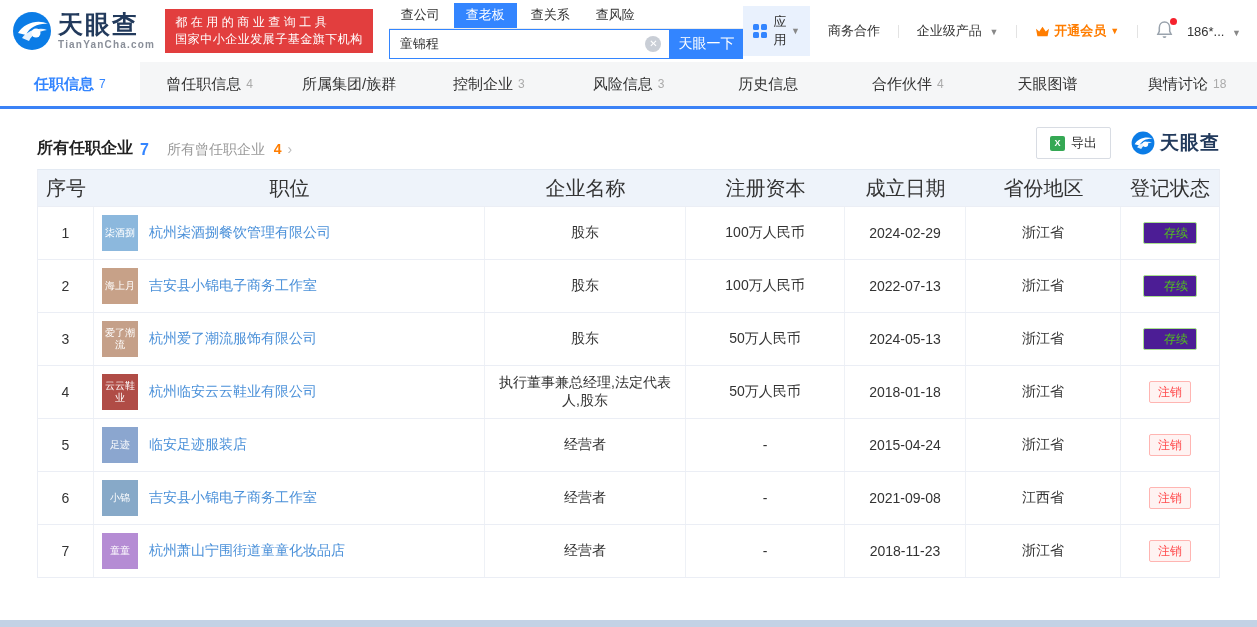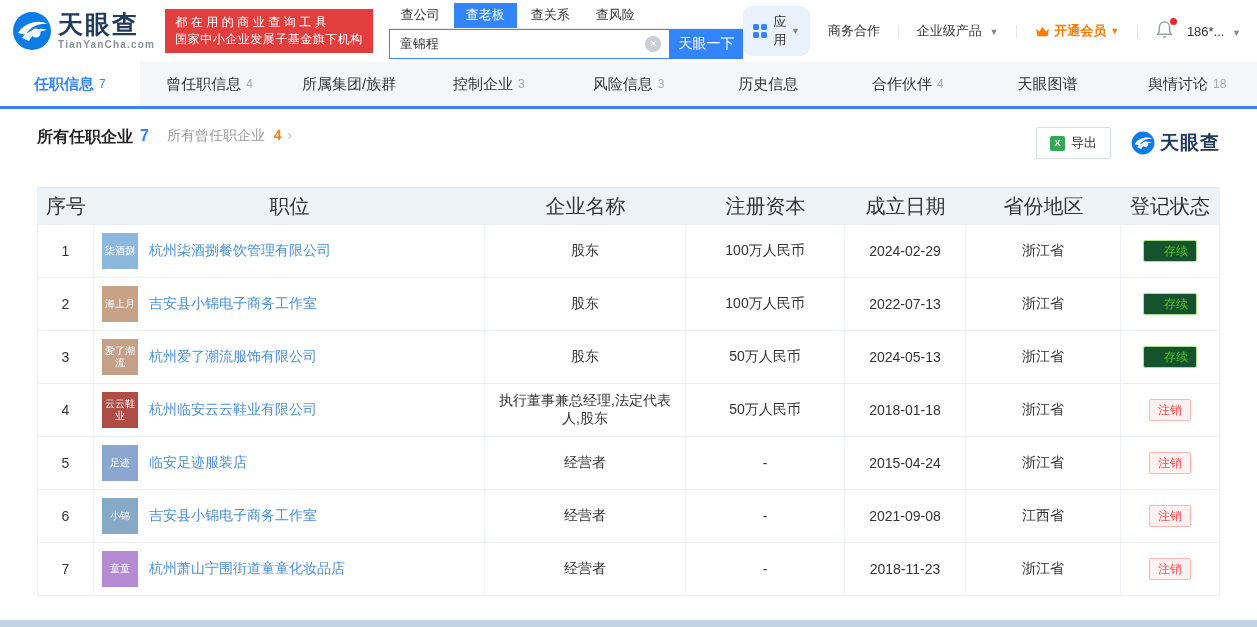--- a/index.html
+++ b/index.html
@@ -19,40 +19,40 @@
   .search-tabs { display:flex; font-size:13px; color:#333; border-bottom:1px solid #ececec; }
   .search-tab { padding:3px 12px 4px; margin-right:2px; cursor:pointer; }
   .search-tab.active { background:#3385ff; color:#fff; }
   .search-box { display:flex; height:30px; }
   .search-input-wrap { position:relative; flex:1; }
   .search-input { width:100%; height:30px; border:1px solid #3385ff; border-right:none; padding:0 30px 0 10px; font-size:13px; color:#333; outline:none; font-family:inherit; }
   .clear-icon { position:absolute; right:8px; top:7px; width:16px; height:16px; border-radius:50%; background:#c9ced6; color:#fff; font-size:10px; line-height:16px; text-align:center; cursor:pointer; }
   .search-btn { width:74px; background:#3385ff; color:#fff; border:none; font-size:14px; cursor:pointer; font-family:inherit; }
 
   .header-right { margin-left:auto; display:flex; align-items:center; padding-right:16px; font-size:13px; color:#333; }
-  .apps-chip { display:flex; align-items:center; background:#e9f1fd; border-radius:9px; padding:7px 10px; cursor:pointer; }
+  .apps-chip { display:flex; align-items:center; background:#e9f1fd; border-radius:0; padding:7px 10px; cursor:pointer; }
   .grid-icon { display:grid; grid-template-columns:6px 6px; grid-gap:2px; margin-right:6px; }
   .grid-icon i { width:6px; height:6px; background:#3385ff; border-radius:1.5px; }
   .caret { font-size:9px; color:#888; margin-left:4px; }
   .hr-item { margin-left:18px; cursor:pointer; white-space:nowrap; }
   .hr-sep { width:1px; height:13px; background:#e3e3e3; margin-left:18px; }
   .vip { color:#ff7d00; font-weight:bold; display:flex; align-items:center; }
   .vip .caret { color:#ff7d00; }
   .bell-wrap { position:relative; margin-left:18px; cursor:pointer; }
   .bell-dot { position:absolute; top:-3px; right:-4px; width:7px; height:7px; border-radius:50%; background:#f5222d; }
 
   
   .tabbar { display:flex; background:#f5f6f7; height:47px; border-bottom:3px solid #3b82f6; }
   .tab { flex:1; display:flex; align-items:center; justify-content:center; font-size:15px; color:#333; cursor:pointer; white-space:nowrap; }
   .tab .cnt { font-size:12px; color:#aaa; margin-left:5px; }
   .tab.active { background:#fff; color:#3385ff; font-weight:bold; }
   .tab.active .cnt { color:#3385ff; font-weight:normal; }
 
   
-  .section-row { display:flex; align-items:flex-start; margin:18px 37px 28px; }
+  .section-row { display:flex; align-items:flex-end; margin:18px 37px 10px; }
   .sec-title { font-size:16px; font-weight:bold; color:#222; }
   .sec-count { font-size:16px; font-weight:bold; color:#3385ff; margin-left:7px; }
   .sec-sub { font-size:14px; color:#999; margin-left:18px; cursor:pointer; }
   .sec-sub-count { color:#ff7d00; font-weight:bold; margin-left:5px; }
   .sec-chevron { color:#bbb; font-size:14px; margin-left:2px; }
   .sec-right { margin-left:auto; display:flex; align-items:center; }
   .export-btn { display:flex; align-items:center; border:1px solid #d8dce3; border-radius:2px; background:#fff; padding:6px 13px; font-size:13px; color:#333; cursor:pointer; font-family:inherit; }
   .excel-icon { width:15px; height:15px; background:#35a854; border-radius:2px; color:#fff; font-size:9px; font-weight:bold; line-height:15px; text-align:center; margin-right:6px; }
   .wm-logo { display:flex; align-items:center; margin-left:20px; }
   .wm-text { font-size:19px; font-weight:bold; color:#223a5c; letter-spacing:1px; margin-left:5px; }
@@ -62,21 +62,21 @@
   .trow, .thead { display:grid; grid-template-columns:56px 391px 201px 159px 121px 155px 1fr; }
   .thead { background:#eef3fa; height:36px; align-items:center; font-size:20px; color:#333; }
   .thead > div { text-align:center; }
   .trow { min-height:53px; align-items:center; border-top:1px solid #ebeef5; background:#fff; }
   .trow > div { align-self:stretch; display:flex; align-items:center; justify-content:center; border-right:1px solid #eef1f6; font-size:14px; color:#333; padding:6px 8px; text-align:center; }
   .trow > div:last-child { border-right:none; }
   .c-company { justify-content:flex-start !important; text-align:left !important; }
   .logo-tile { width:36px; height:36px; min-width:36px; border-radius:0; color:#fff; font-size:10px; line-height:12px; display:flex; align-items:center; justify-content:center; text-align:center; padding:2px; word-break:break-all; }
   .company-link { color:#4a90d9; margin-left:11px; cursor:pointer; line-height:1.4; }
   .badge { font-size:12px; padding:2px 8px; border-radius:2px; border:1px solid; line-height:16px; }
-  .badge.active { color:#52c41a; border-color:#a9e18f; background:#14532d;padding-left:20px; }
+  .badge.active { color:#52c41a; border-color:#a9e18f; background:#4c1d95;padding-left:20px; }
   .badge.cancelled { color:#ff4d4f; border-color:#ffb5b2; background:#fff3f2; }
 
   .footer-strip { position:absolute; left:0; right:0; bottom:0; height:7px; background:#c3d2e5; }
 </style>
 </head>
 <body>
 
 <div class="header">
   <div class="logo-block">
     <svg width="40" height="40" viewBox="0 0 40 40">

